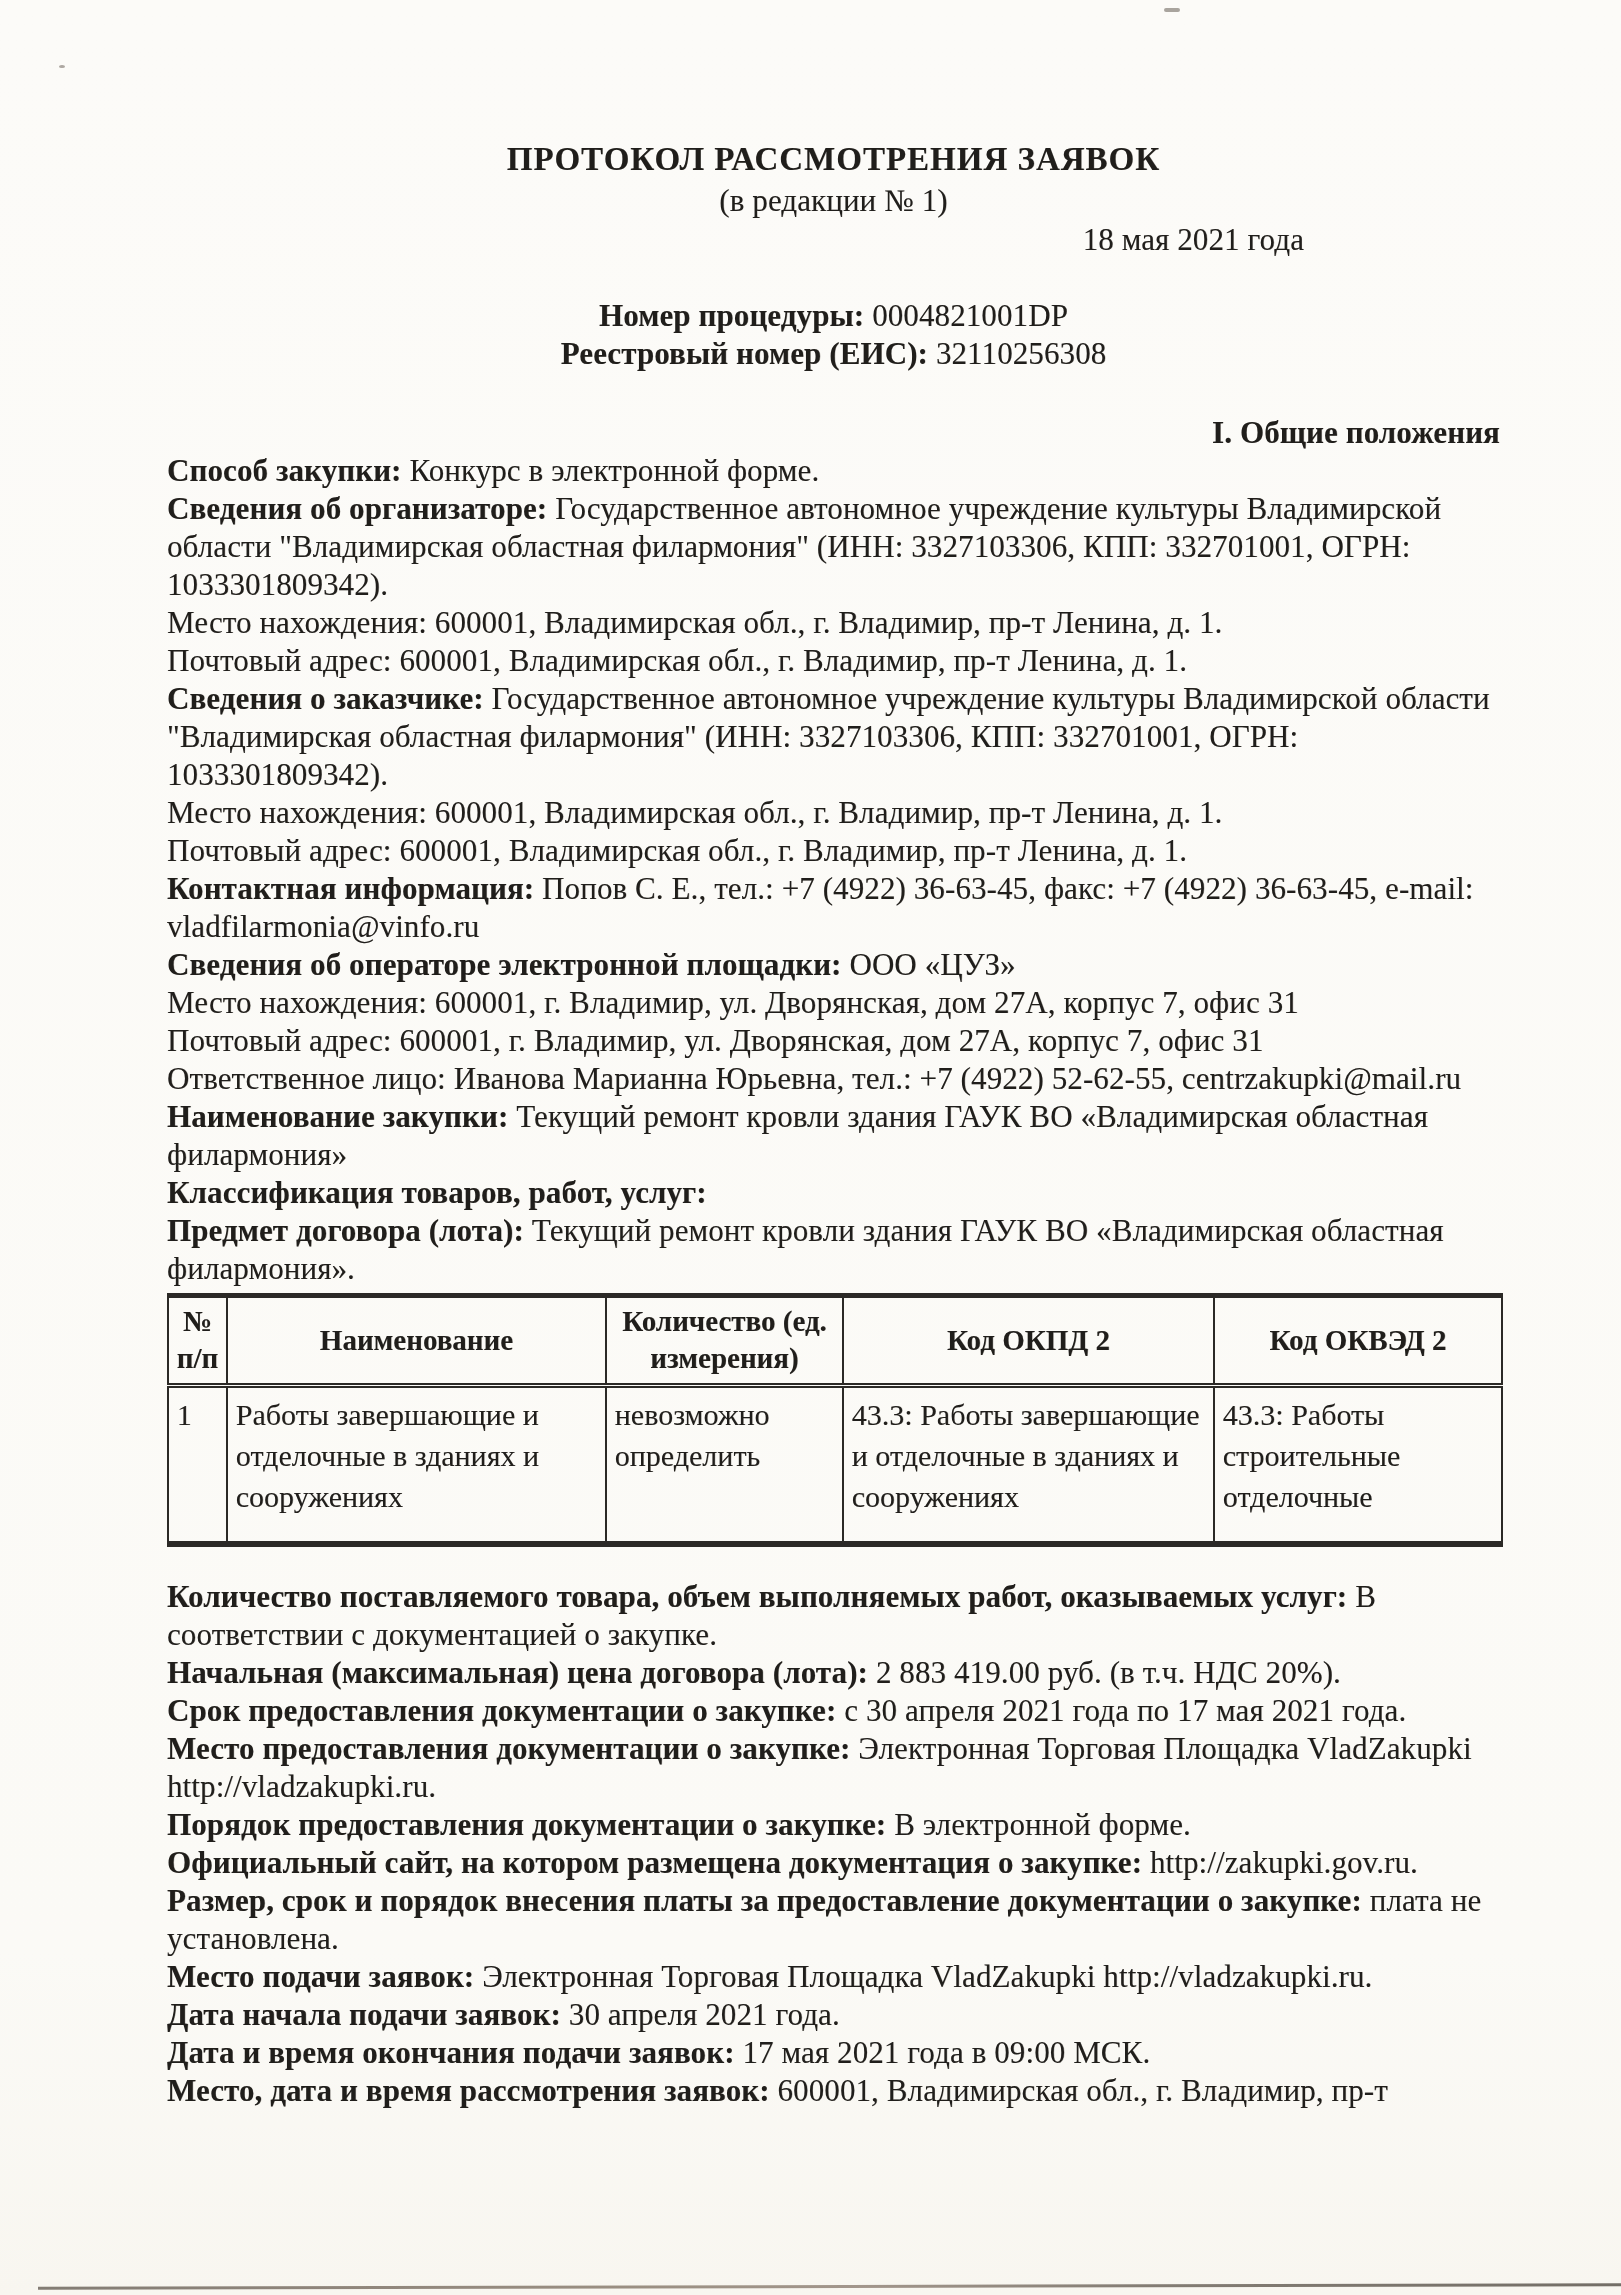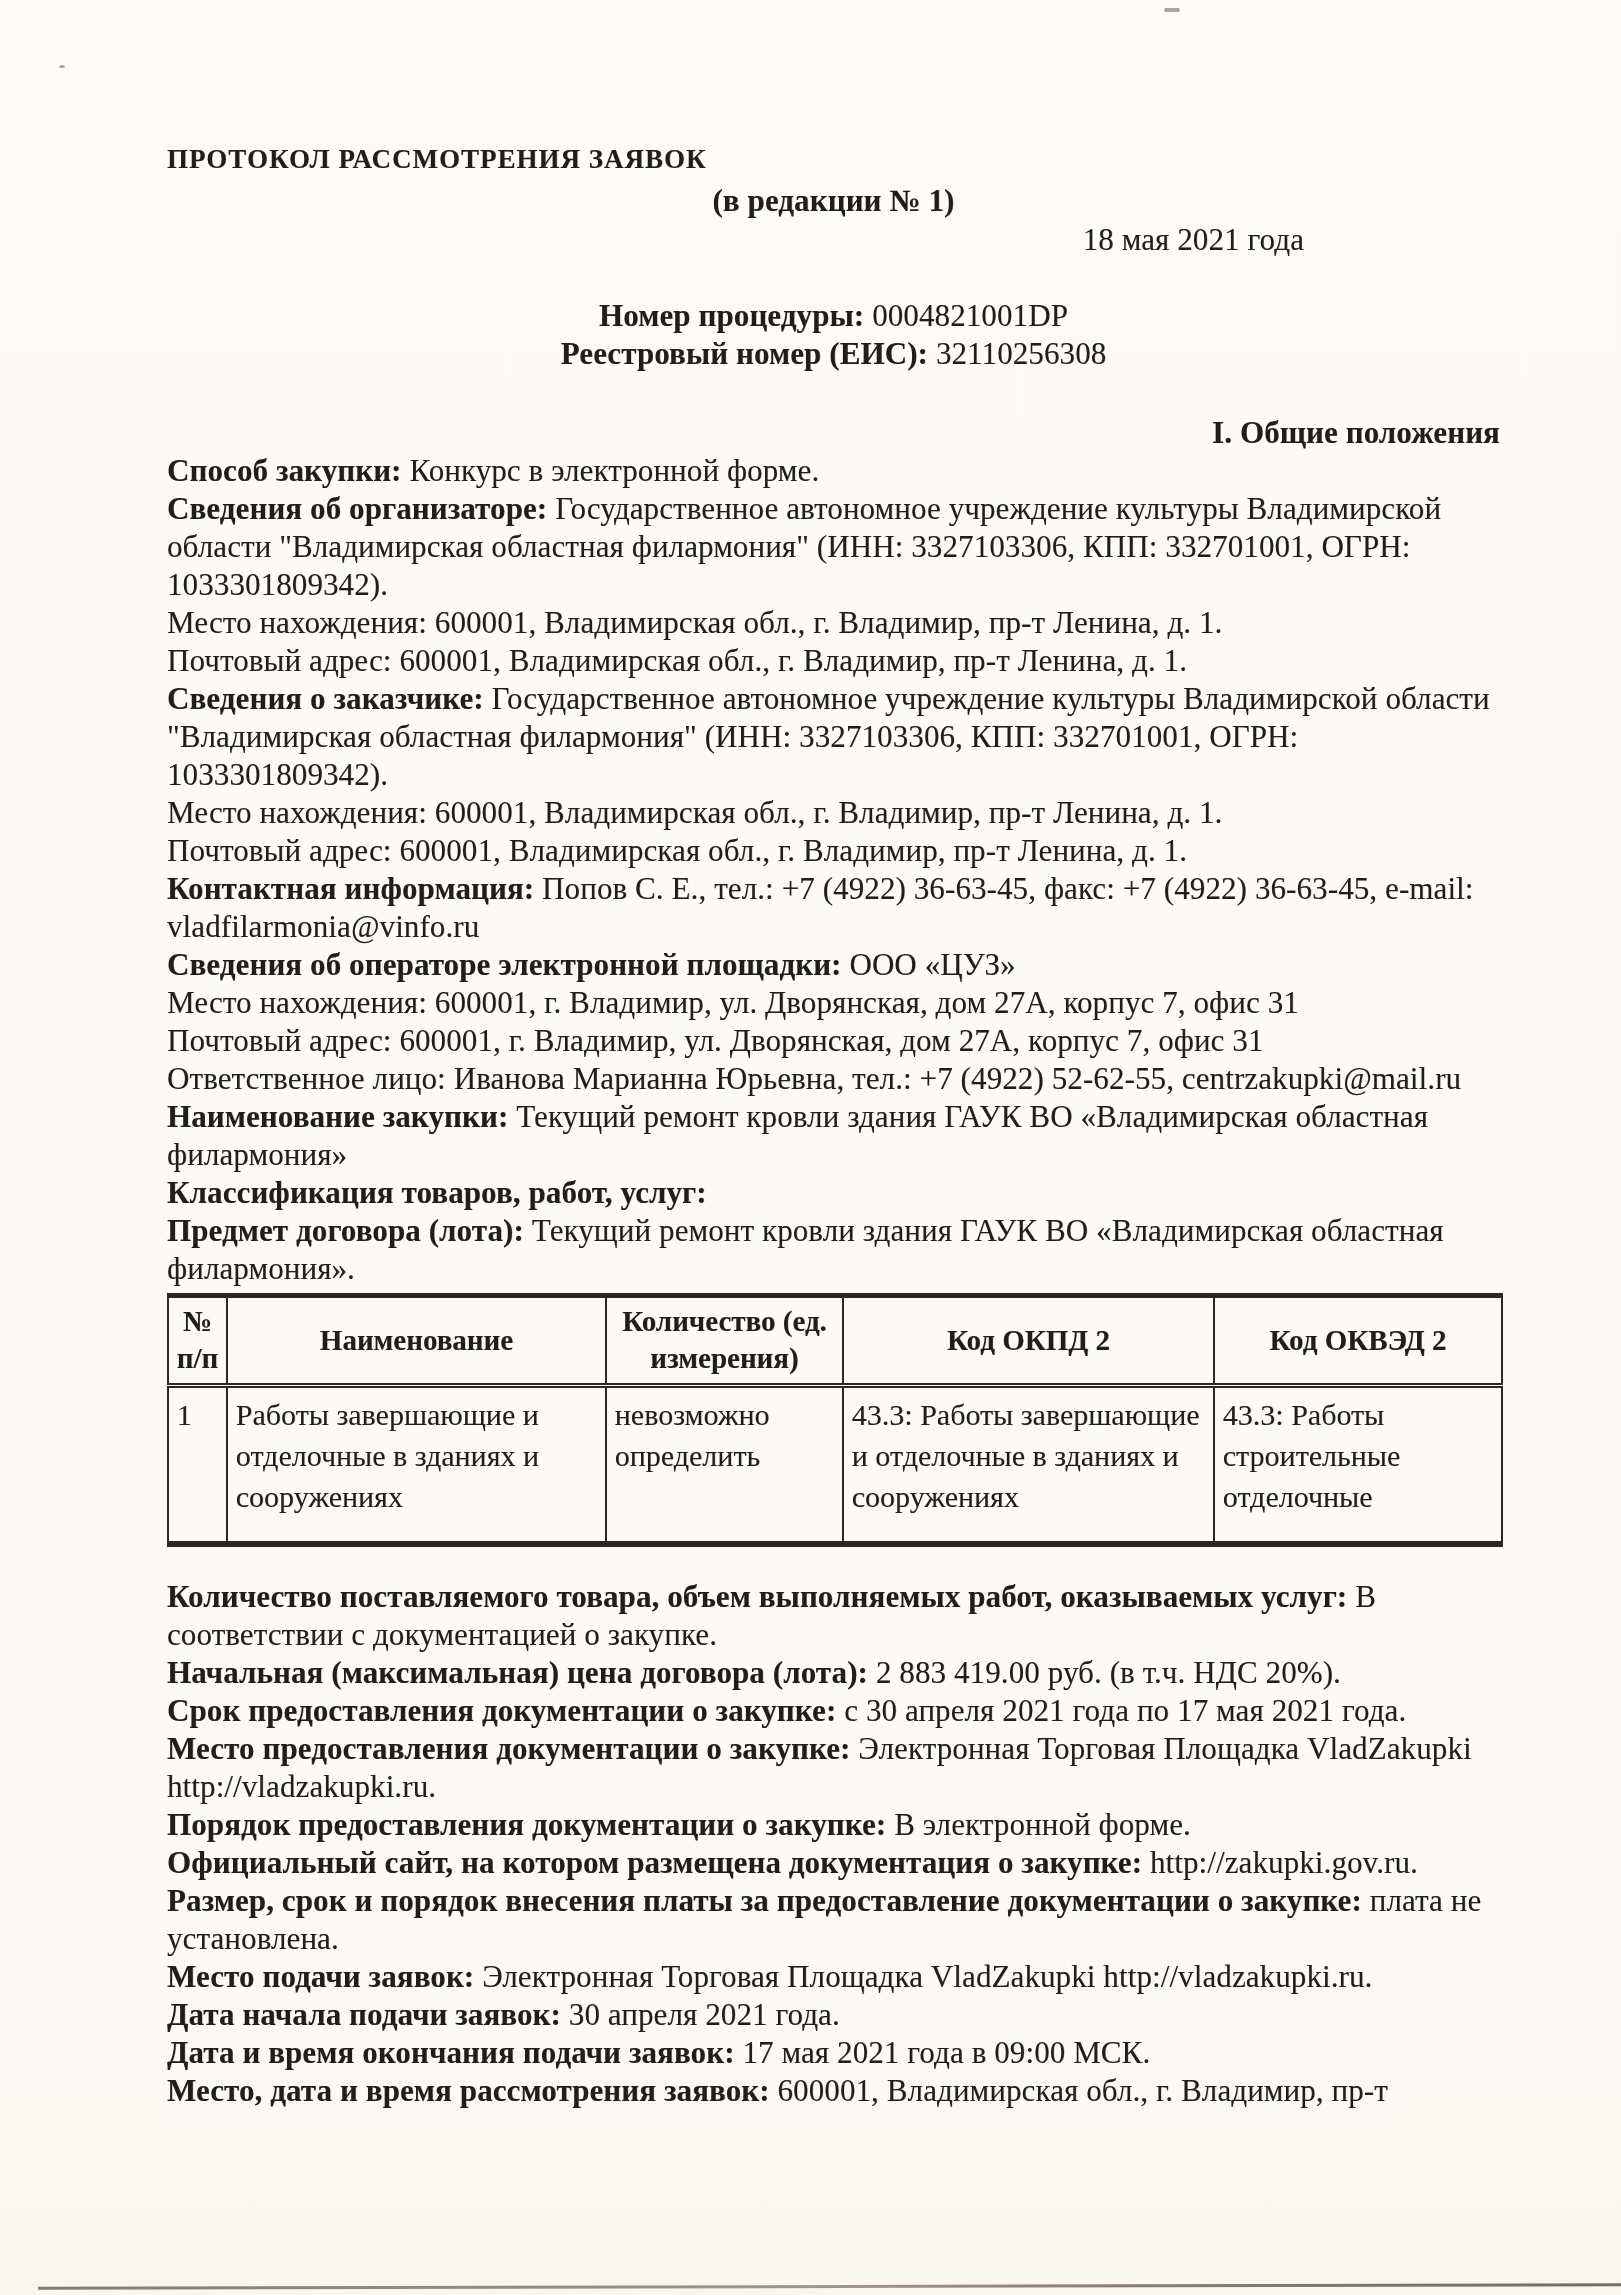--- a/index.html
+++ b/index.html
@@ -16,30 +16,30 @@
     font-size: 31px;
     line-height: 38px;
     letter-spacing: 0.1px;
     color: #201e1b;
     text-shadow: 0.4px 0.4px 0.6px rgba(55,48,40,0.35);
   }
   .content { padding: 0 121px 0 167px; }
 
   .doc-title {
     margin: 139px 0 0 0;
-    text-align: left;
+    text-align: center;
     font-weight: bold;
-    font-size: 27px;
+    font-size: 33px;
     line-height: 41px;
     letter-spacing: 1px;
   }
   .doc-subtitle {
     margin: 0;
     text-align: center;
-    font-weight: bold;
+    font-weight: normal;
     font-size: 31px;
     line-height: 41px;
   }
   .date-line {
     margin: 0;
     text-align: right;
     padding-right: 196px;
     line-height: 38px;
   }
   .id-block { margin-top: 38px; text-align: center; }

